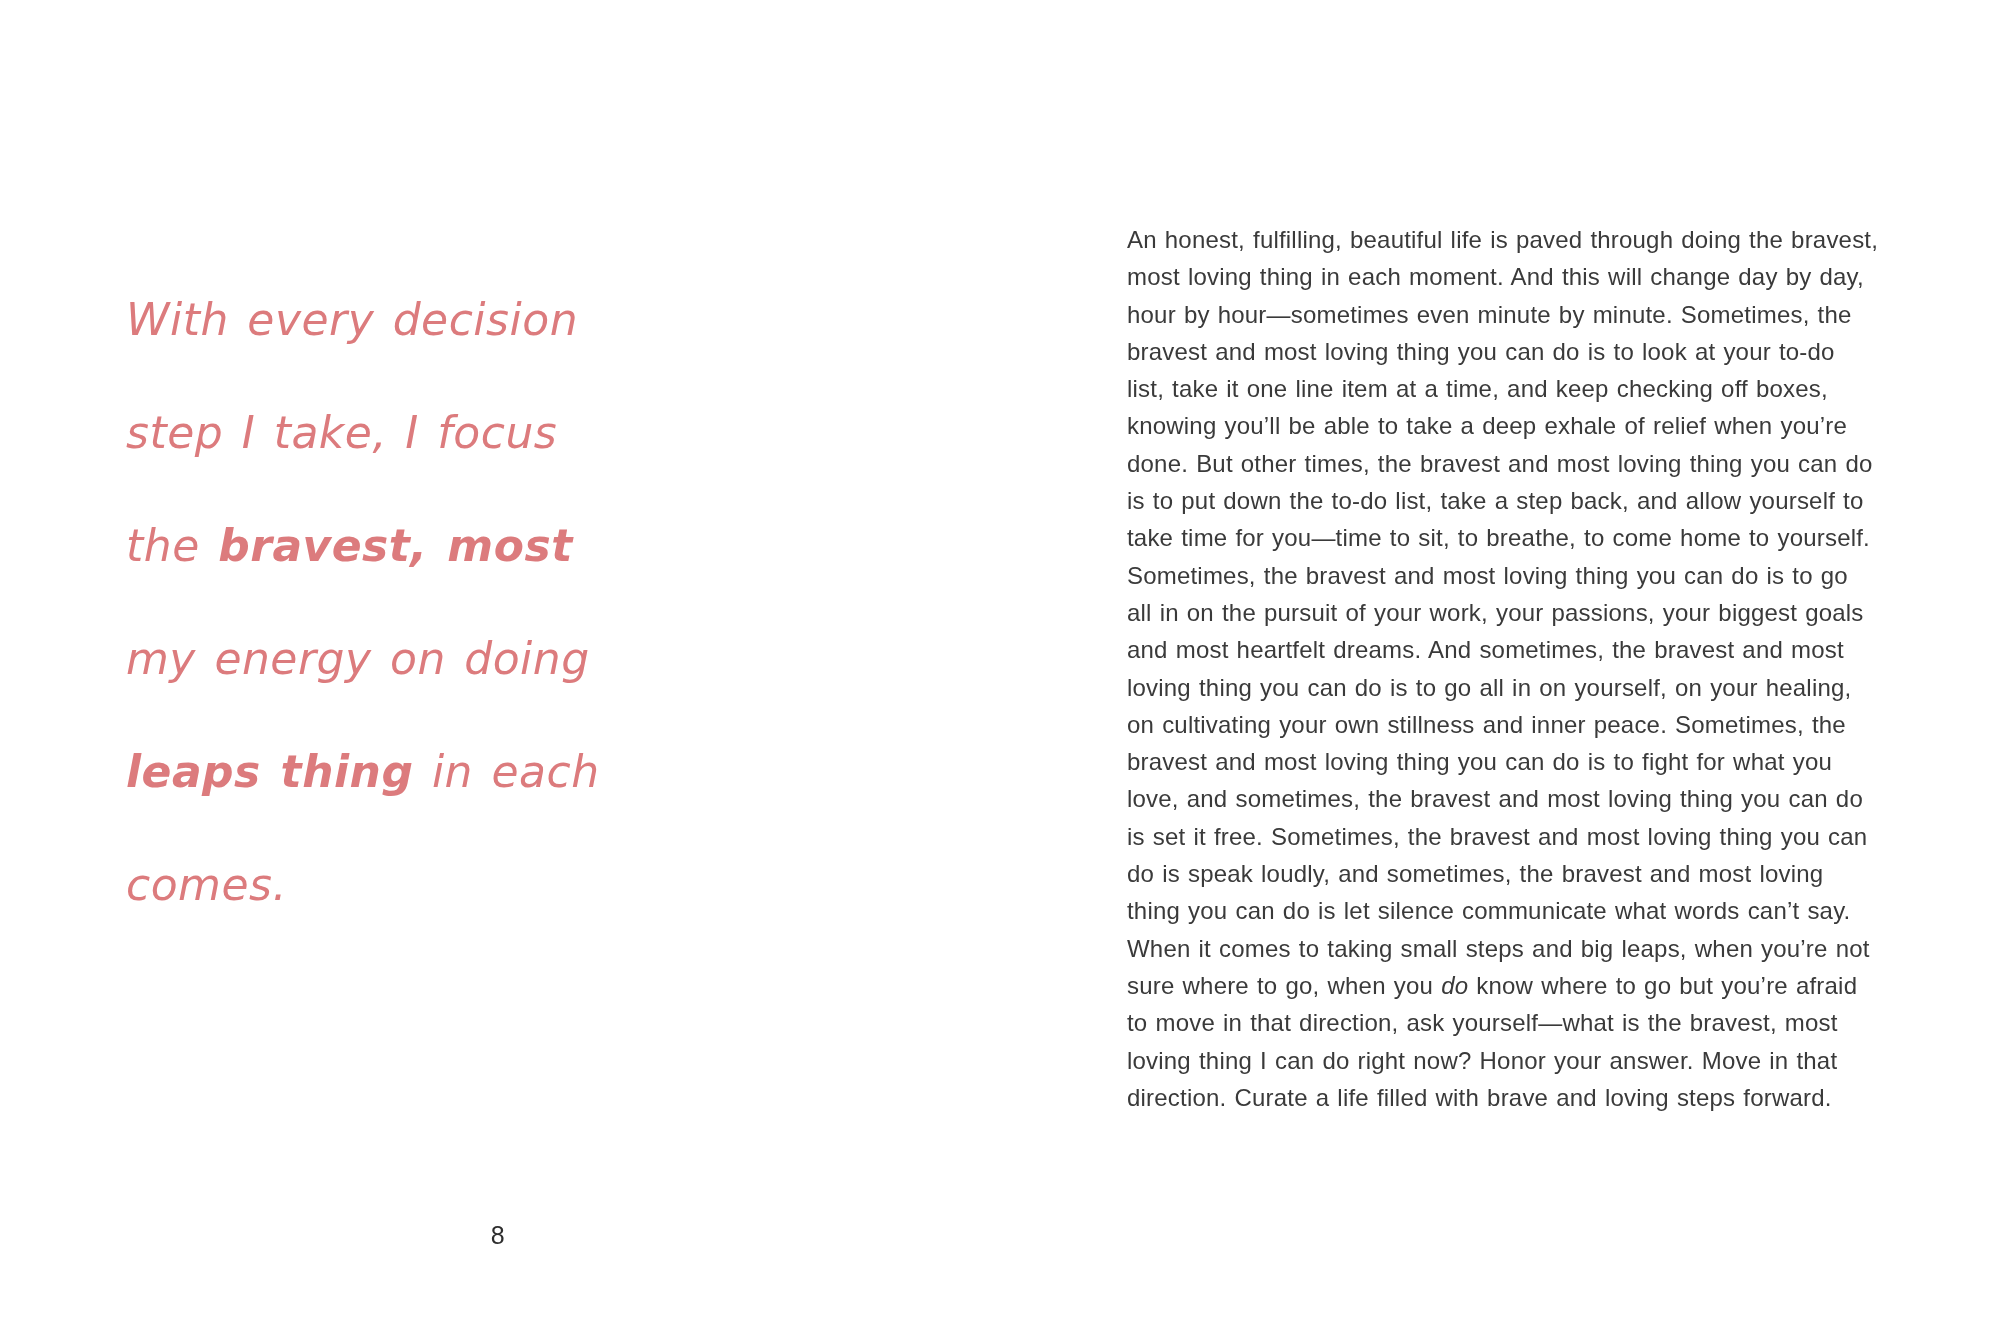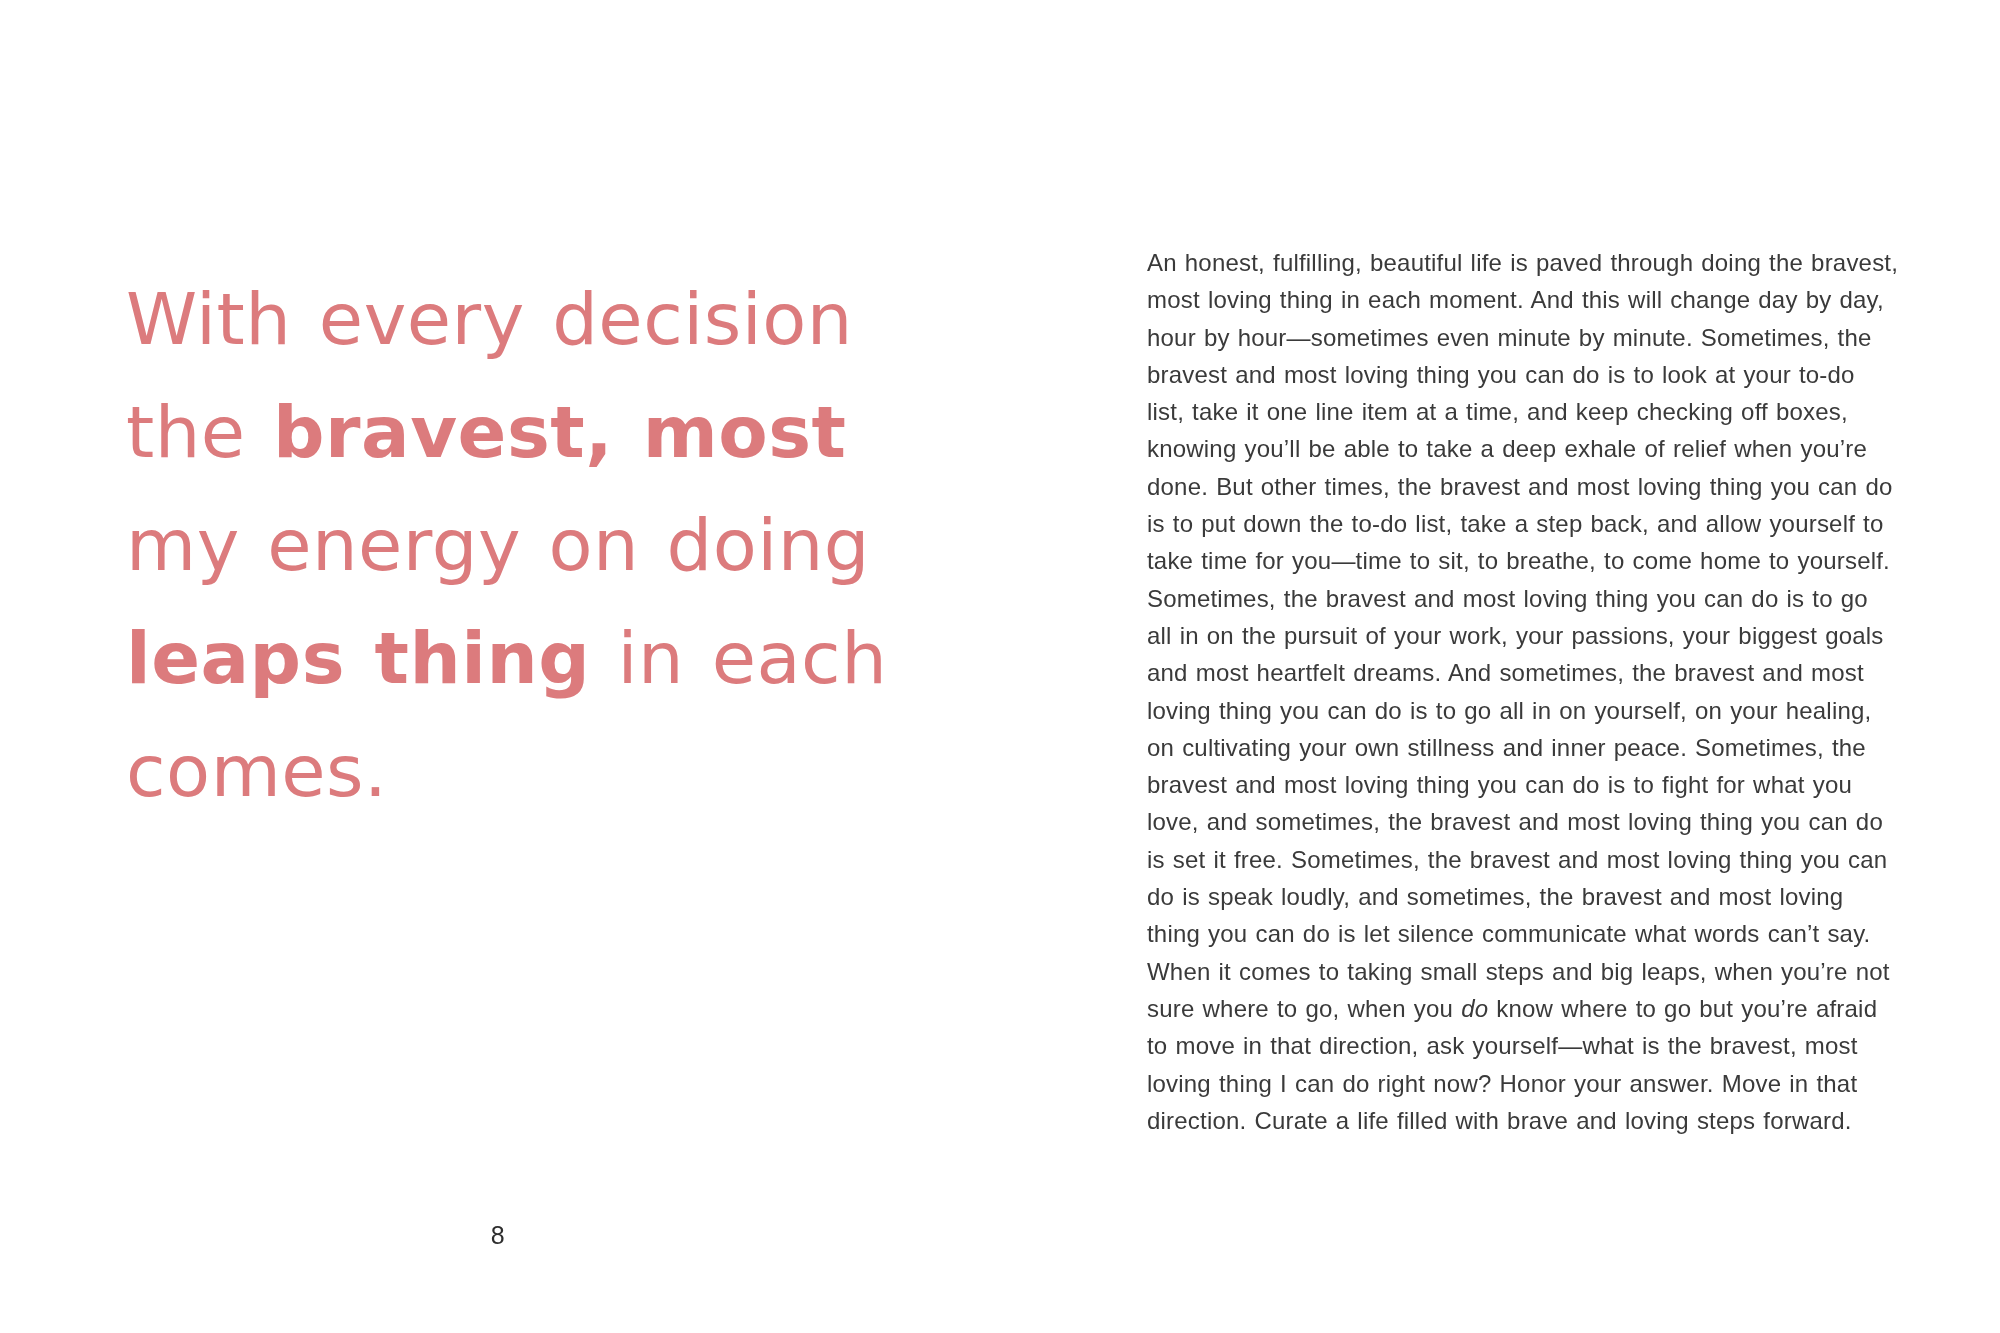--- a/index.html
+++ b/index.html
@@ -17,35 +17,36 @@
   }
   .spread {
     position: absolute; inset: 0;
     width: 2000px; height: 1333px;
     background: var(--paper);
   }
   .page {
     position: absolute; top: 0; bottom: 0; width: 1000px;
   }
   .page.left  { left: 0; }
-  .page.right { left: 1000px; margin-top: 23px; }
+  .page.right { left: 980px; }
 
   
   .quote {
     position: absolute;
     left: 126px;
     top: 263px;
     width: 800px;
     color: var(--pink);
     font-family: "DejaVu Sans", sans-serif;
-    font-size: 72px;
+    font-size: 44px;
     line-height: 113px;
     letter-spacing: 0.5px;
     word-spacing: 4px;
     font-weight: normal;
+    font-style: italic;
   }
   .quote-line { white-space: nowrap; height: 113px; }
   .quote .b { font-weight: bold; }
 
   
   .body-text {
     position: absolute;
     left: 147px;           
     top: 221px;
     width: 752px;
@@ -70,20 +71,21 @@
   .page-num.left-num  { left: 498px; }
 </style>
 </head>
 <body>
 
 <div class="spread">
 
   <div class="page left">
     <div class="quote">
         <div class="quote-line"><span>With every decision</span></div>
+        <div class="quote-line"><span>step I take, I focus</span></div>
         <div class="quote-line"><span>the </span><span class="b">bravest, most</span></div>
         <div class="quote-line"><span>my energy on doing</span></div>
         <div class="quote-line"><span class="b">leaps thing</span><span> in each</span></div>
         <div class="quote-line"><span>comes.</span></div>
       </div>
     <div class="page-num left-num">8</div>
   </div>
 
   <div class="page right">
     <div class="body-text"><span>An honest, fulfilling, beautiful life is paved through doing the bravest, most loving thing in each moment. And this will change day by day, hour by hour—sometimes even minute by minute. Sometimes, the bravest and most loving thing you can do is to look at your to-do list, take it one line item at a time, and keep checking off boxes, knowing you’ll be able to take a deep exhale of relief when you’re done. But other times, the bravest and most loving thing you can do is to put down the to-do list, take a step back, and allow yourself to take time for you—time to sit, to breathe, to come home to yourself. Sometimes, the bravest and most loving thing you can do is to go all in on the pursuit of your work, your passions, your biggest goals and most heartfelt dreams. And sometimes, the bravest and most loving thing you can do is to go all in on yourself, on your healing, on cultivating your own stillness and inner peace. Sometimes, the bravest and most loving thing you can do is to fight for what you love, and sometimes, the bravest and most loving thing you can do is set it free. Sometimes, the bravest and most loving thing you can do is speak loudly, and sometimes, the bravest and most loving thing you can do is let silence communicate what words can’t say. When it comes to taking small steps and big leaps, when you’re not sure where to go, when you </span><span class="i">do</span><span> know where to go but you’re afraid to move in that direction, ask yourself—what is the bravest, most loving thing I can do right now? Honor your answer. Move in that direction. Curate a life filled with brave and loving steps forward.</span></div>

